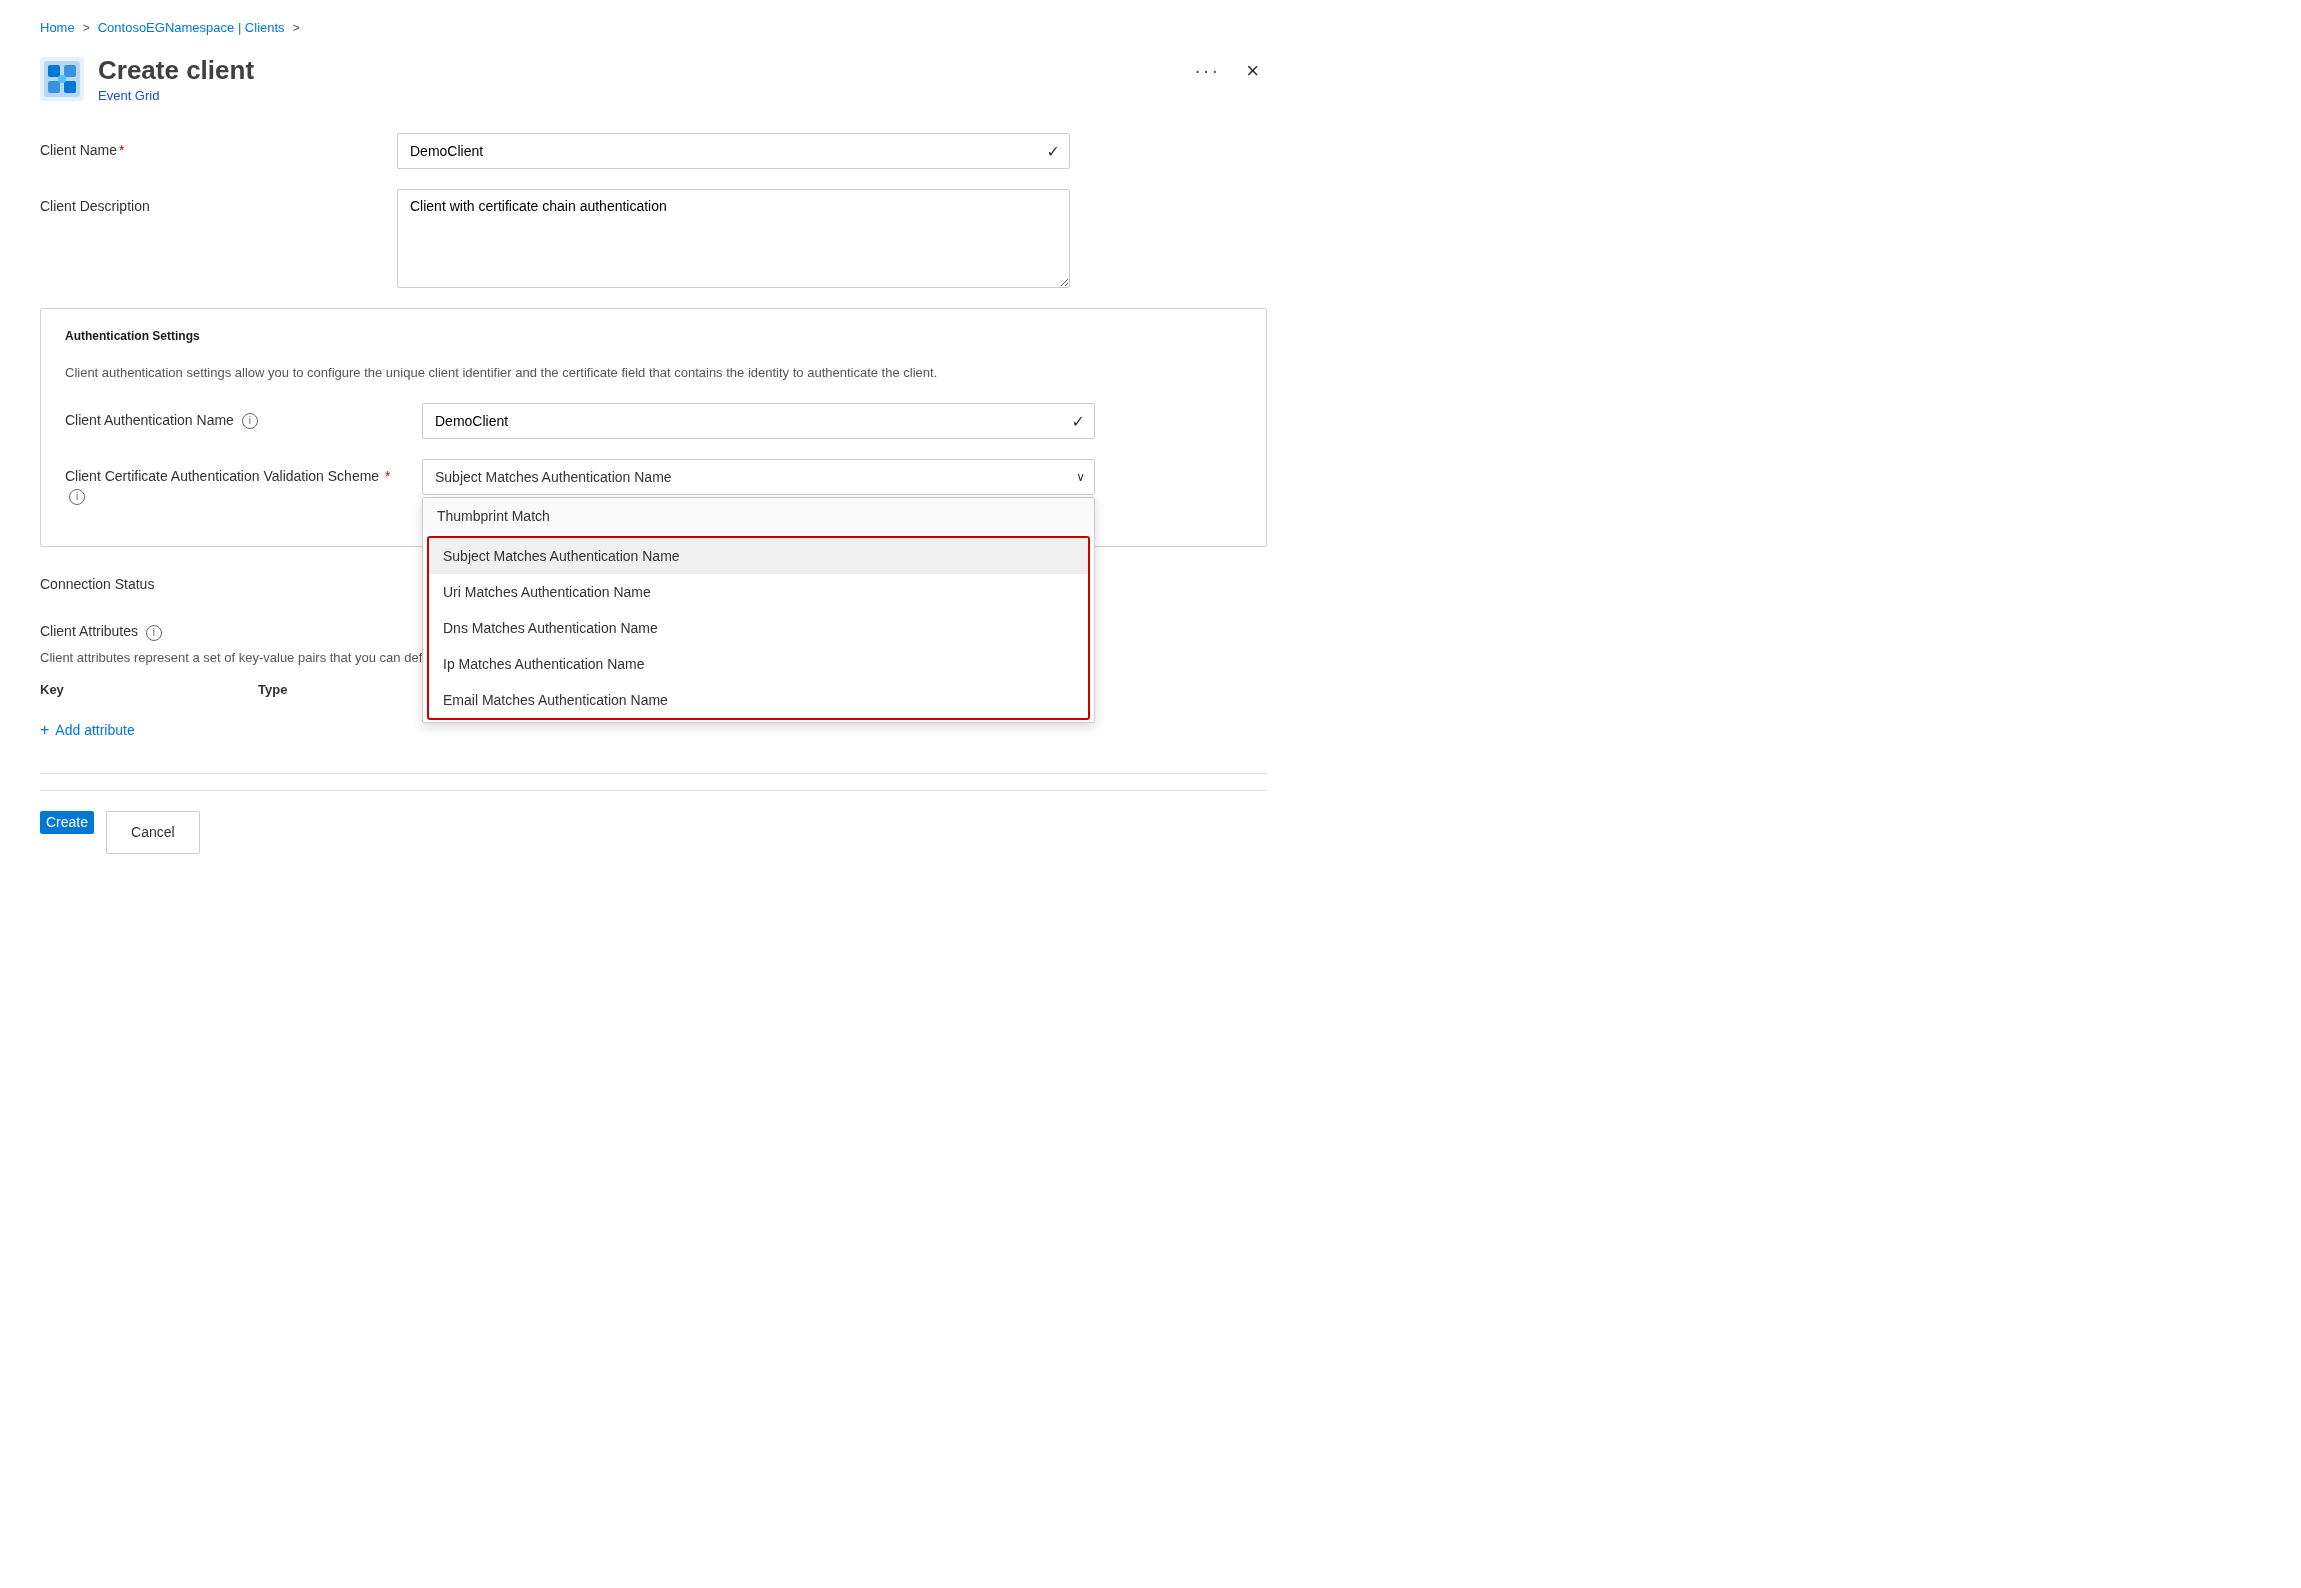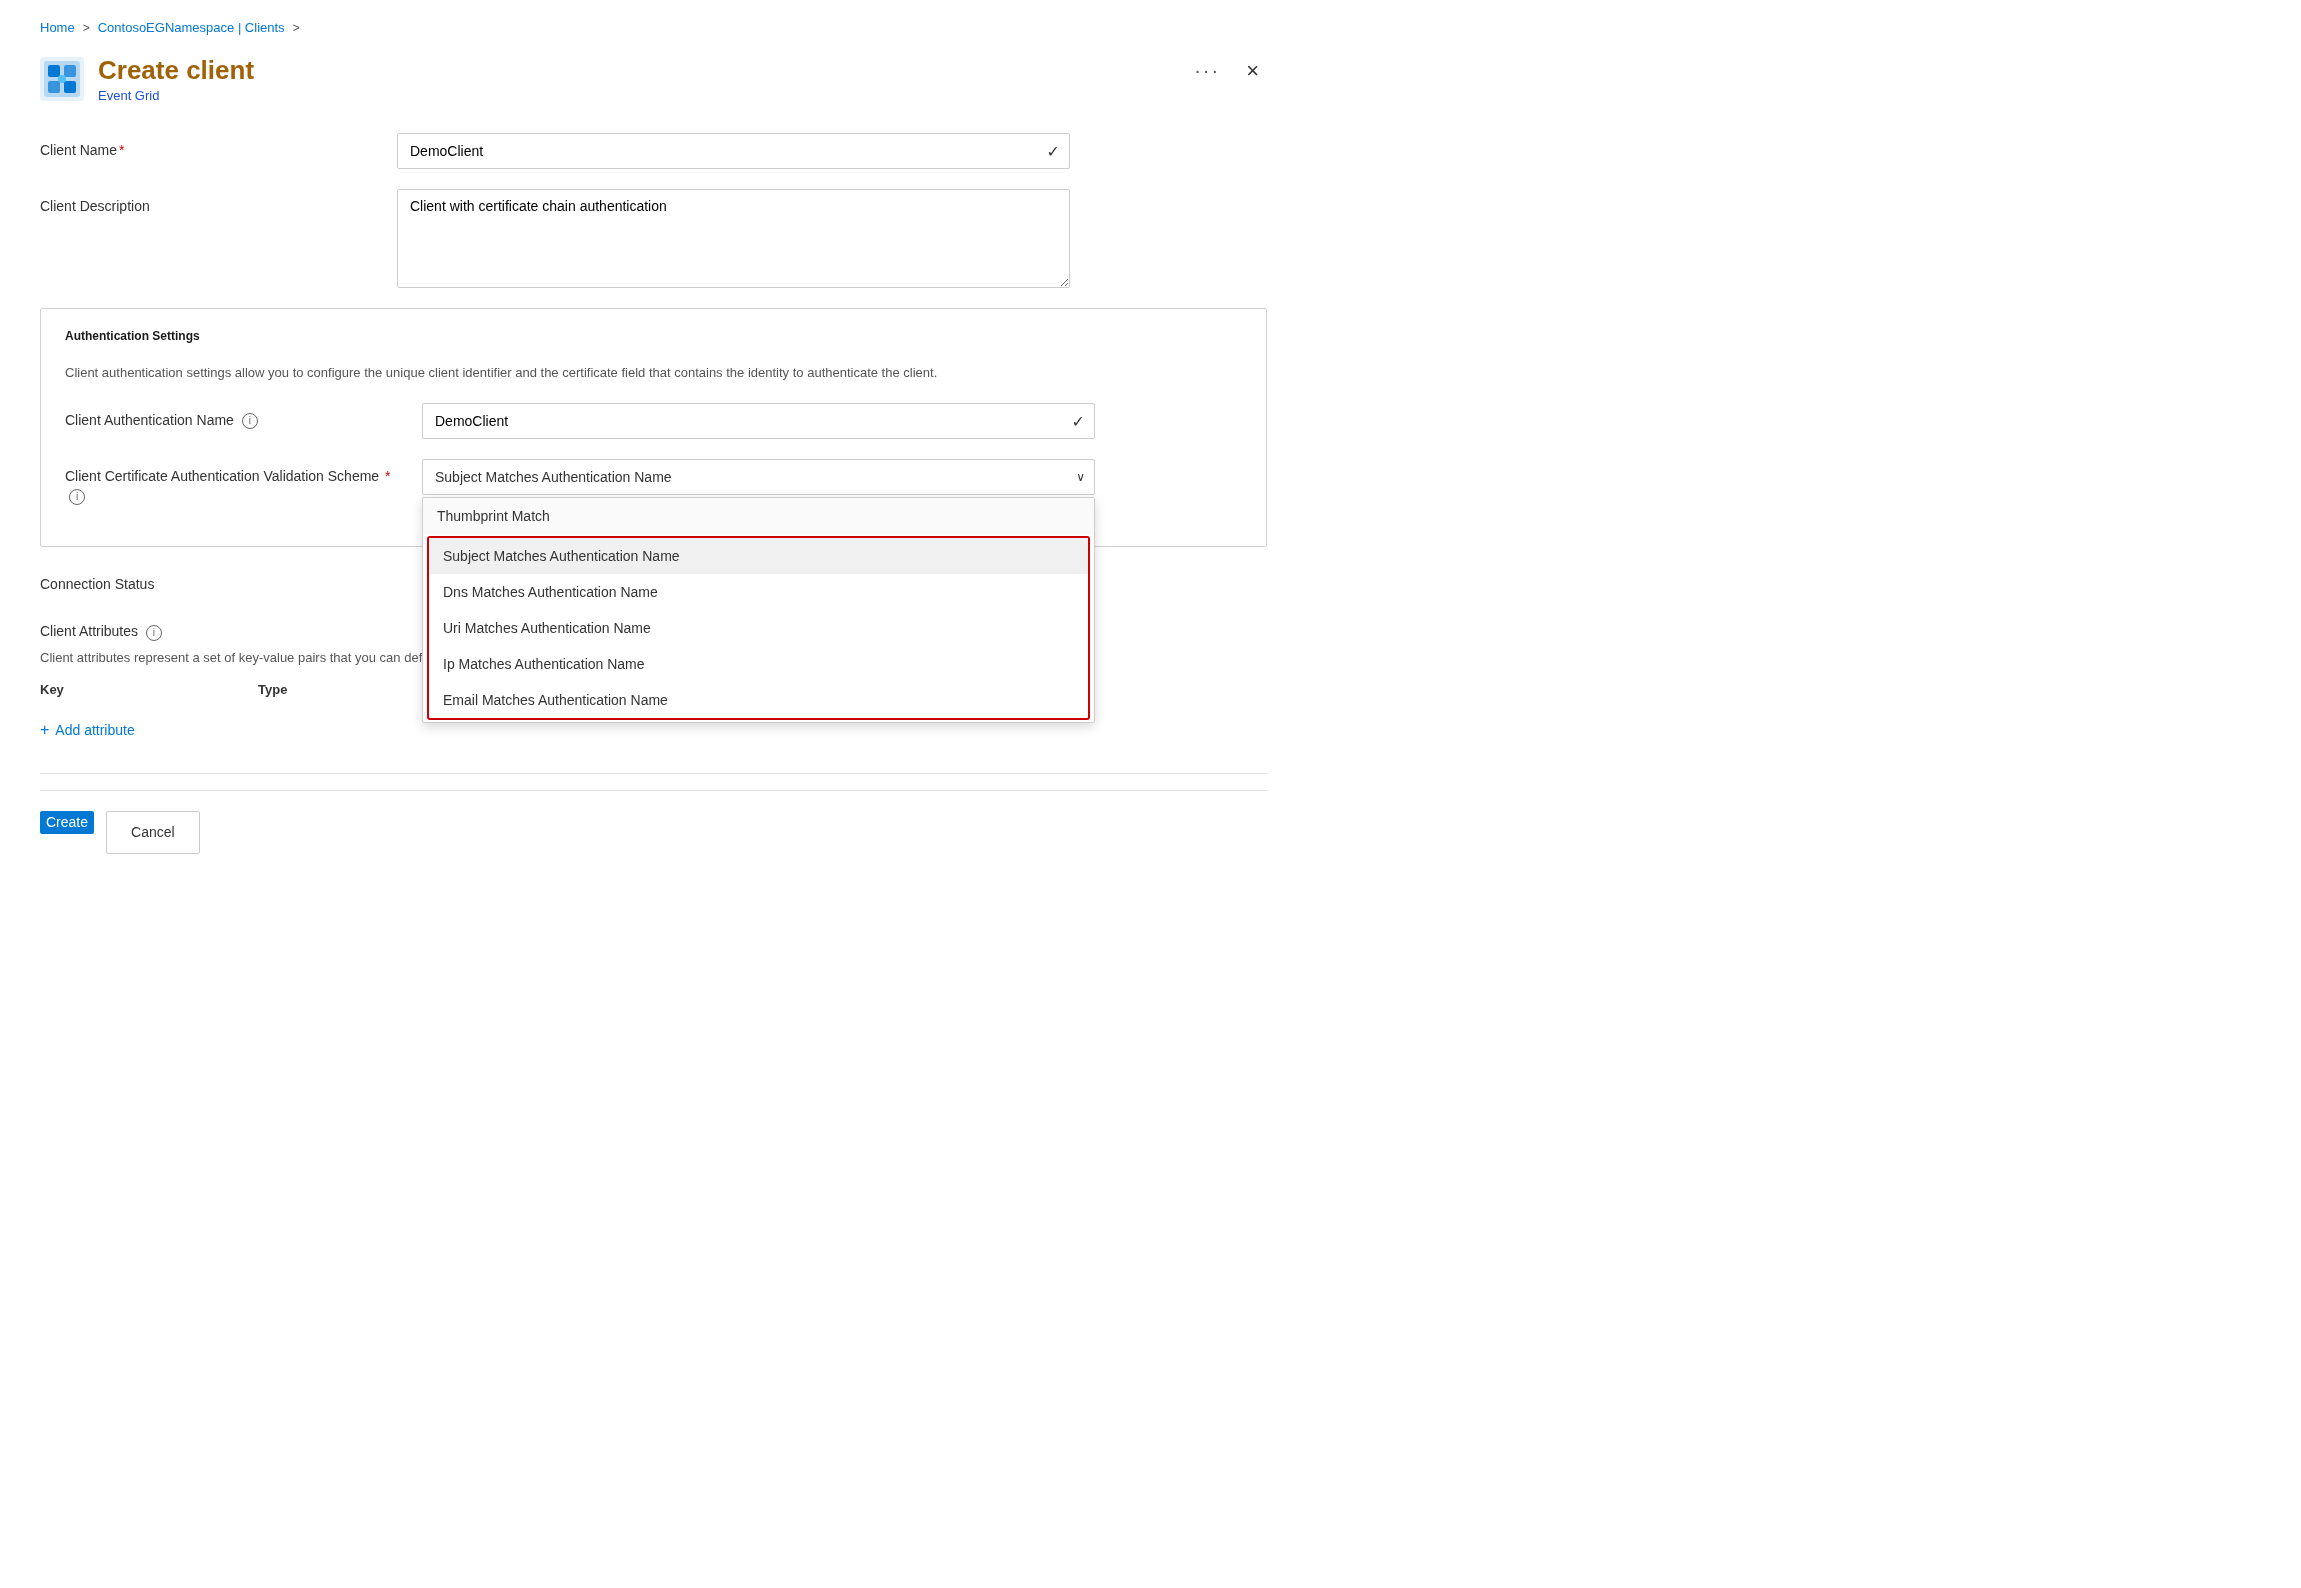--- a/index.html
+++ b/index.html
@@ -38,21 +38,21 @@
       align-items: center;
       gap: 14px;
     }
     .header-icon {
       width: 44px;
       height: 44px;
     }
     .header-title-group h1 {
       font-size: 26px;
       font-weight: 600;
-      color: #a16207;
+      color: #404040;
       line-height: 1.2;
     }
     .header-title-group .subtitle {
       font-size: 13px;
       color: #1d4ed8;
       margin-top: 2px;
     }
     .header-actions {
       display: flex;
       align-items: center;
@@ -368,24 +368,24 @@
 
           <div class="thumbprint-item">
             <span>Thumbprint Match</span>
           </div>
 
           <div class="highlighted-group">
             <div class="highlighted-item selected-item">
               <span>Subject Matches Authentication Name</span>
             </div>
             <div class="highlighted-item">
-              <span>Dns Matches Authentication Name</span>
+              <span>Uri Matches Authentication Name</span>
             </div>
             <div class="highlighted-item">
-              <span>Uri Matches Authentication Name</span>
+              <span>Dns Matches Authentication Name</span>
             </div>
             <div class="highlighted-item">
               <span>Ip Matches Authentication Name</span>
             </div>
             <div class="highlighted-item">
               <span>Email Matches Authentication Name</span>
             </div>
           </div>
         </div>
       </div>

